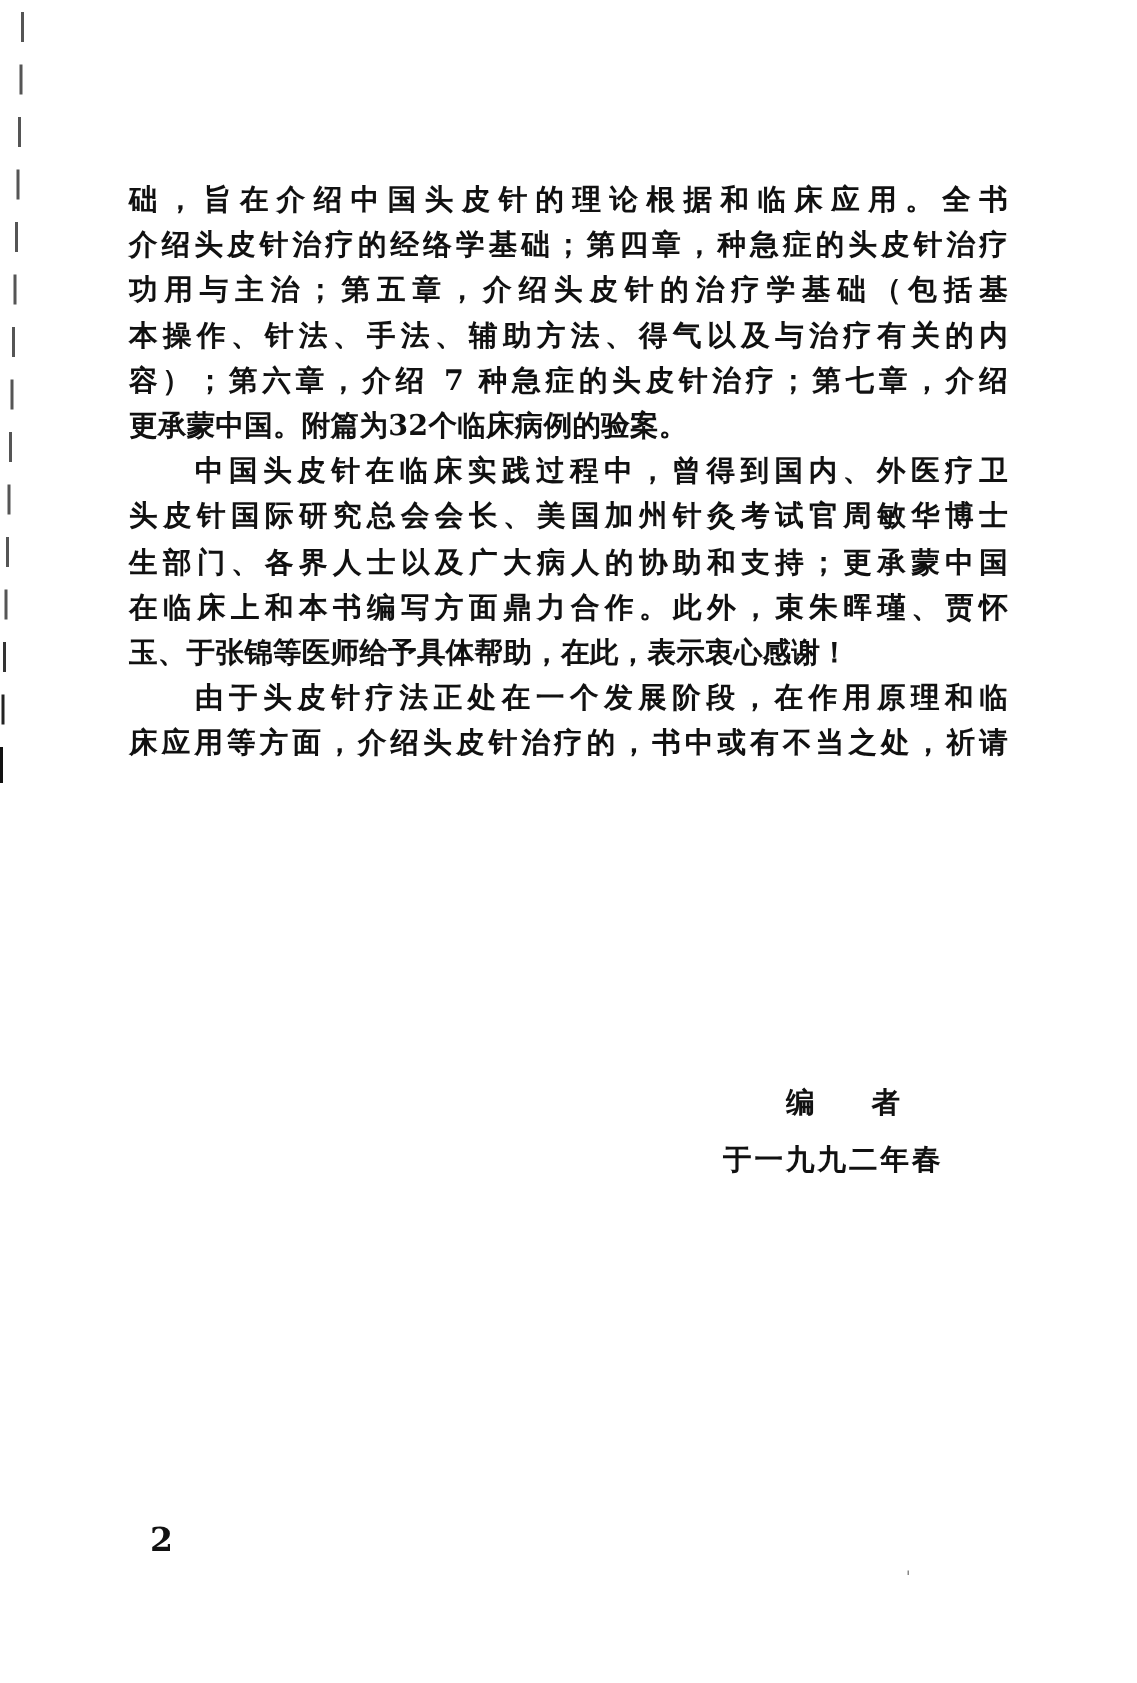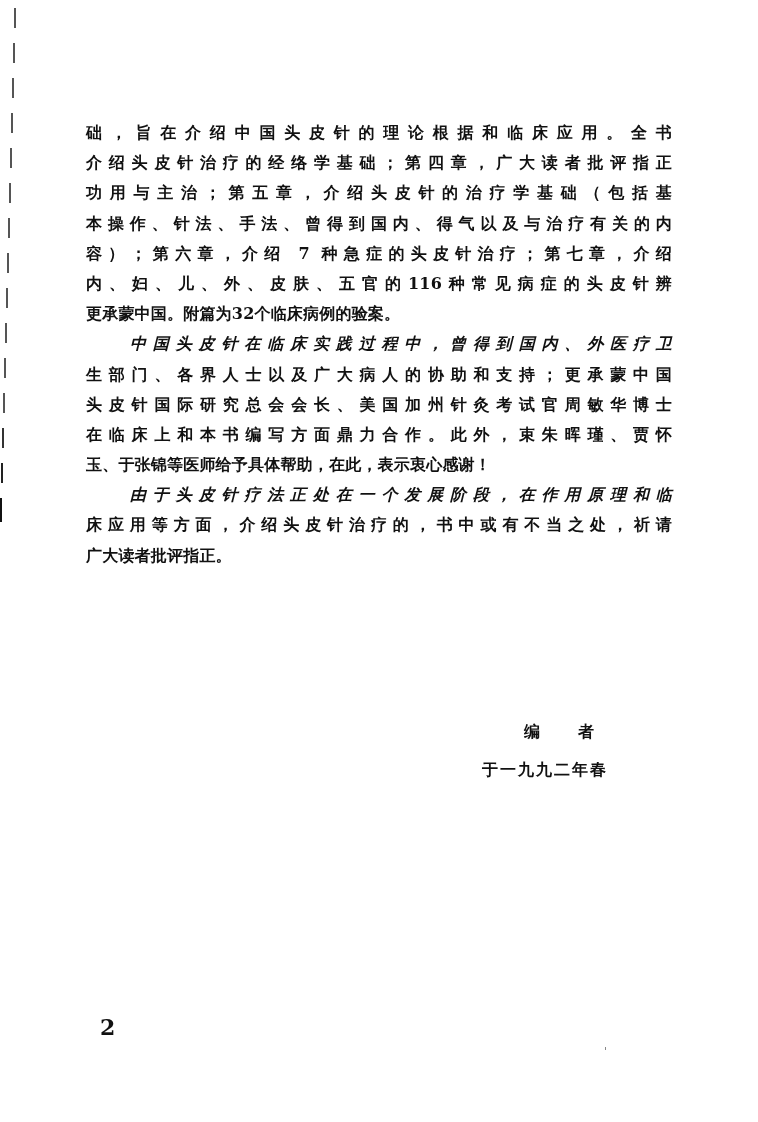--- a/index.html
+++ b/index.html
@@ -30,37 +30,36 @@
     }
     .page-body {
       position: absolute;
       left: 86px;
       top: 118px;
       width: 586px;
     }
     .line {
       height: 30.2px;
       line-height: 30.2px;
-      font-size: 16px;
+      font-size: 19px;
       letter-spacing: 0.2px;
       white-space: nowrap;
       text-align: justify;
       text-align-last: justify;
       font-weight: 600;
     }
     .line.last {
       text-align-last: left;
     }
     .line.indent {
       padding-left: 44px;
-      font-style: italic;
     }
     .signature {
       position: absolute;
-      font-size: 16px;
+      font-size: 19px;
       font-weight: 600;
       white-space: nowrap;
     }
     .sig-editor {
       left: 524px;
       top: 722px;
       letter-spacing: 38px;
     }
     .sig-date {
       left: 482px;
@@ -101,38 +100,36 @@
   <div class="binding-mark" style="left:4px;top:358px;"></div>
   <div class="binding-mark" style="left:3px;top:393px;"></div>
   <div class="binding-mark" style="left:2px;top:428px;background:#333;"></div>
   <div class="binding-mark" style="left:1px;top:463px;background:#222;"></div>
   <div class="binding-mark" style="left:0px;top:498px;background:#111;height:24px;"></div>
 </div>
 
 <div class="page-body">
   <div>
     <div class="line">础，旨在介绍中国头皮针的理论根据和临床应用。全书</div>
-    <div class="line">介绍头皮针治疗的经络学基础；第四章，广大读者批评指正</div>
+    <div class="line">介绍头皮针治疗的经络学基础；第四章，种急症的头皮针治疗</div>
     <div class="line">功用与主治；第五章，介绍头皮针的治疗学基础（包括基</div>
-    <div class="line">本操作、针法、手法、曾得到国内、得气以及与治疗有关的内</div>
+    <div class="line">本操作、针法、手法、辅助方法、得气以及与治疗有关的内</div>
     <div class="line">容）；第六章，介绍 7 种急症的头皮针治疗；第七章，介绍</div>
-    <div class="line">内、妇、儿、外、皮肤、五官的116种常见病症的头皮针辨</div>
     <div class="line last">更承蒙中国。附篇为32个临床病例的验案。</div>
   </div>
   <div>
     <div class="line indent">中国头皮针在临床实践过程中，曾得到国内、外医疗卫</div>
+    <div class="line">头皮针国际研究总会会长、美国加州针灸考试官周敏华博士</div>
     <div class="line">生部门、各界人士以及广大病人的协助和支持；更承蒙中国</div>
-    <div class="line">头皮针国际研究总会会长、美国加州针灸考试官周敏华博士</div>
     <div class="line">在临床上和本书编写方面鼎力合作。此外，束朱晖瑾、贾怀</div>
     <div class="line last">玉、于张锦等医师给予具体帮助，在此，表示衷心感谢！</div>
   </div>
   <div>
     <div class="line indent">由于头皮针疗法正处在一个发展阶段，在作用原理和临</div>
     <div class="line">床应用等方面，介绍头皮针治疗的，书中或有不当之处，祈请</div>
-    <div class="line last">广大读者批评指正。</div>
   </div>
 </div>
 
 <div class="signature sig-editor">编者</div>
 <div class="signature sig-date">于一九九二年春</div>
 
 <div class="page-number">2</div>
 <div class="speck"></div>
 
 </body></html>

